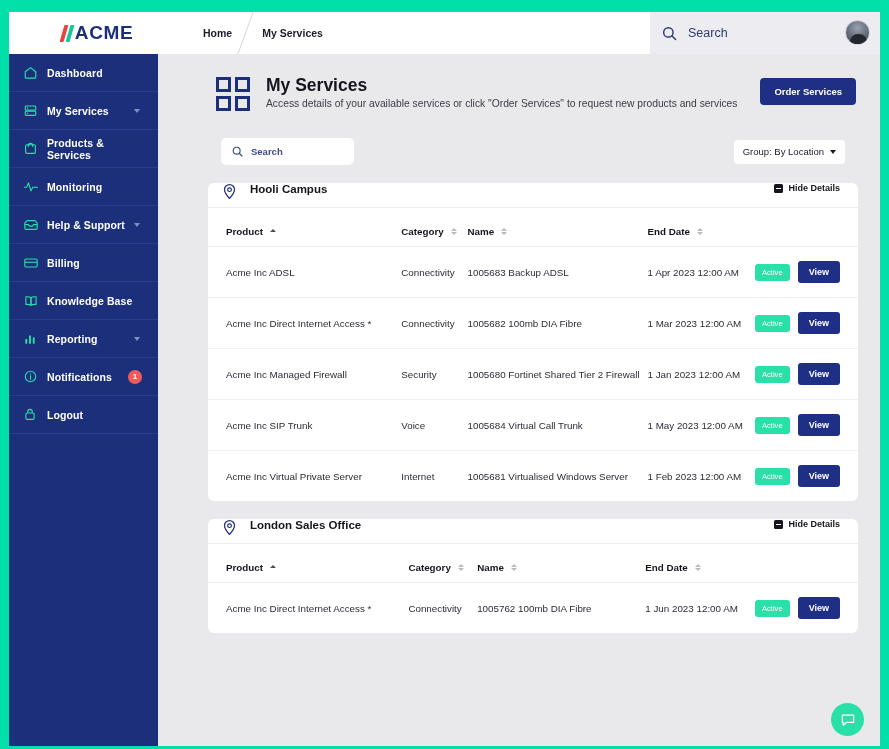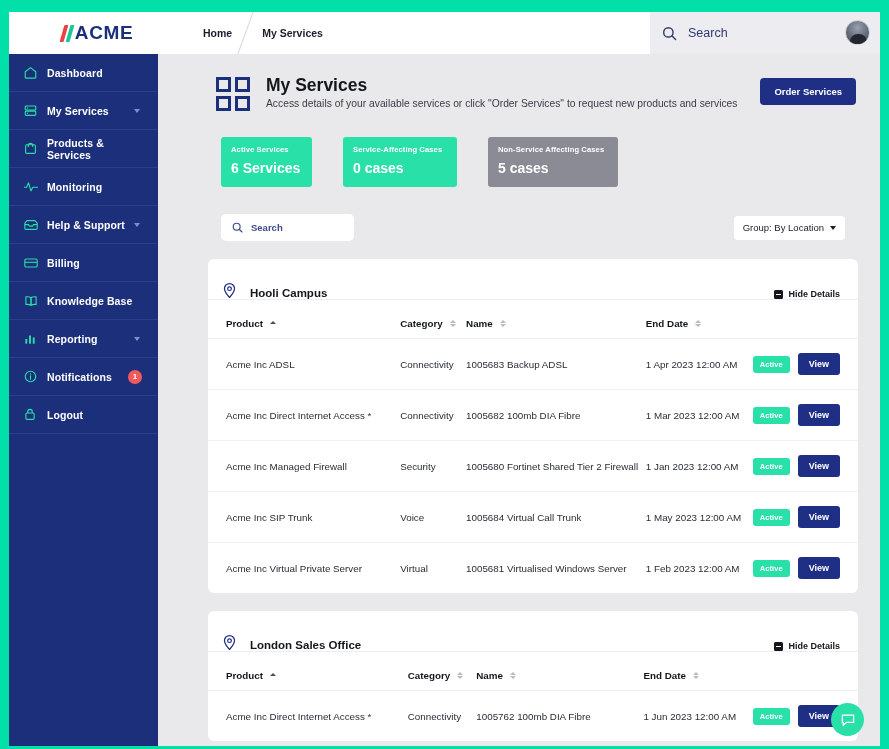--- a/index.html
+++ b/index.html
@@ -170,21 +170,21 @@
     border-top: 4px solid #1b1b2a;
   }
 
   
   .loc-card {
     margin: 18px 22px 0 22px;
     background: #fff; border-radius: 6px;
     overflow: hidden;
   }
   .loc-head {
-    height: 41px; display: flex; align-items: flex-end;
+    height: 25px; display: flex; align-items: flex-start;
     padding: 0 18px 0 13px;
     border-bottom: 1px solid #eeeef1;
   }
   .pin { margin-right: 12px; display: flex; }
   .loc-name { font-size: 11.5px; font-weight: bold; color: #15161d; flex: 1; }
   .hide-details { display: flex; align-items: center; cursor: pointer; padding-left: 32px; }
   .minus-box {
     width: 9px; height: 9px; background: #15161d; border-radius: 1.5px;
     margin-right: 5px; position: relative;
   }
@@ -211,21 +211,21 @@
     font-size: 9.8px; color: #2b2c36;
     padding: 14px 0;
     border-bottom: 1px solid #f1f1f4;
     white-space: nowrap;
   }
   tbody tr:last-child td { border-bottom: none; }
   .col-pad-l { padding-left: 18px; }
   .col-actions { text-align: right; padding-right: 18px; }
   .pill {
     display: inline-block; background: #2ae0a9; color: #fff;
-    font-size: 7.6px; font-weight: bold;
+    font-size: 7.6px; font-weight: normal;
     padding: 4px 7px; border-radius: 3px; vertical-align: middle;
   }
   .view-btn {
     display: inline-block; background: #1e2f85; color: #fff;
     font-size: 9px; font-weight: bold;
     padding: 6px 11px; border-radius: 3px; margin-left: 8px;
     vertical-align: middle; border: none; cursor: pointer;
   }
 
   .chat-fab {
@@ -379,34 +379,20 @@
           <span></span>
           <span></span>
         </span>
       <div>
         <div class="ph-title">My Services</div>
         <div class="ph-sub">Access details of your available services or click "Order Services" to request new products and services</div>
       </div>
       <button class="order-btn">Order Services</button>
     </div>
 
-    <div class="stats" id="stats-row">
-        <div class="stat  teal">
-          <div class="stat-label">Active Services</div>
-          <div class="stat-value">6 Services</div>
-        </div>
-        <div class="stat wide teal">
-          <div class="stat-label">Service-Affecting Cases</div>
-          <div class="stat-value">0 cases</div>
-        </div>
-        <div class="stat wide2 grey">
-          <div class="stat-label">Non-Service Affecting Cases</div>
-          <div class="stat-value">5 cases</div>
-        </div>
-      </div>
 
     <div class="filter-row">
       <div class="srch-box">
         <span class="mag">
           <svg width="11" height="11" viewBox="0 0 16 16">
               <circle cx="6.8" cy="6.8" r="5" fill="none" stroke="#3e4a8c" stroke-width="1.7"></circle>
               <line x1="10.5" y1="10.5" x2="14.5" y2="14.5" stroke="#3e4a8c" stroke-width="1.7" stroke-linecap="round"></line>
             </svg>
         </span>
         <span class="srch-ph">Search</span>
@@ -504,21 +490,21 @@
               </tr>
               <tr>
                 <td class="col-pad-l">Acme Inc SIP Trunk</td>
                 <td>Voice</td>
                 <td>1005684 Virtual Call Trunk</td>
                 <td>1 May 2023 12:00 AM</td>
                 <td class="col-actions"><span class="pill">Active</span><button class="view-btn">View</button></td>
               </tr>
               <tr>
                 <td class="col-pad-l">Acme Inc Virtual Private Server</td>
-                <td>Virtual</td>
+                <td>Internet</td>
                 <td>1005681 Virtualised Windows Server</td>
                 <td>1 Feb 2023 12:00 AM</td>
                 <td class="col-actions"><span class="pill">Active</span><button class="view-btn">View</button></td>
               </tr>
             </tbody>
           </table>
         </div>
         <div class="loc-card">
           <div class="loc-head">
             <span class="pin">

